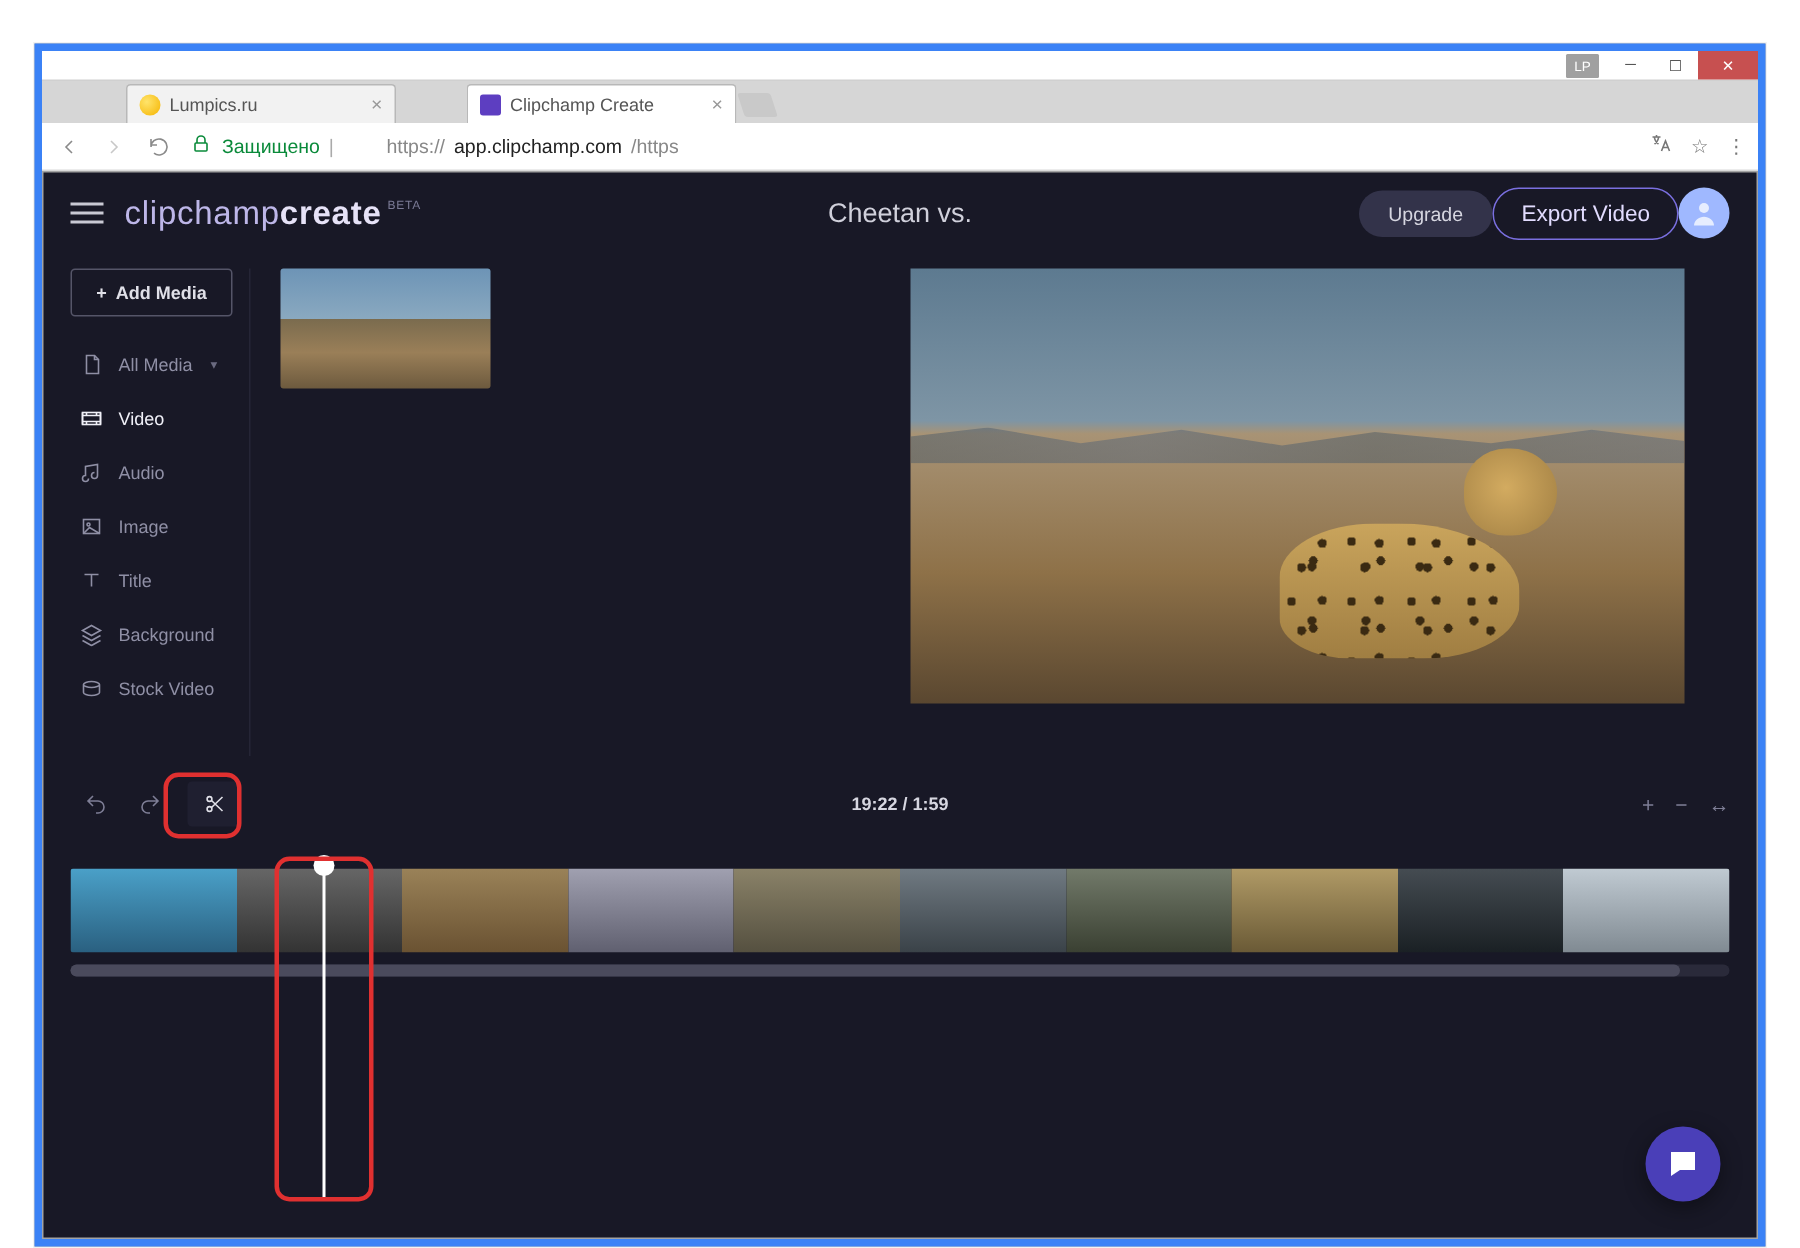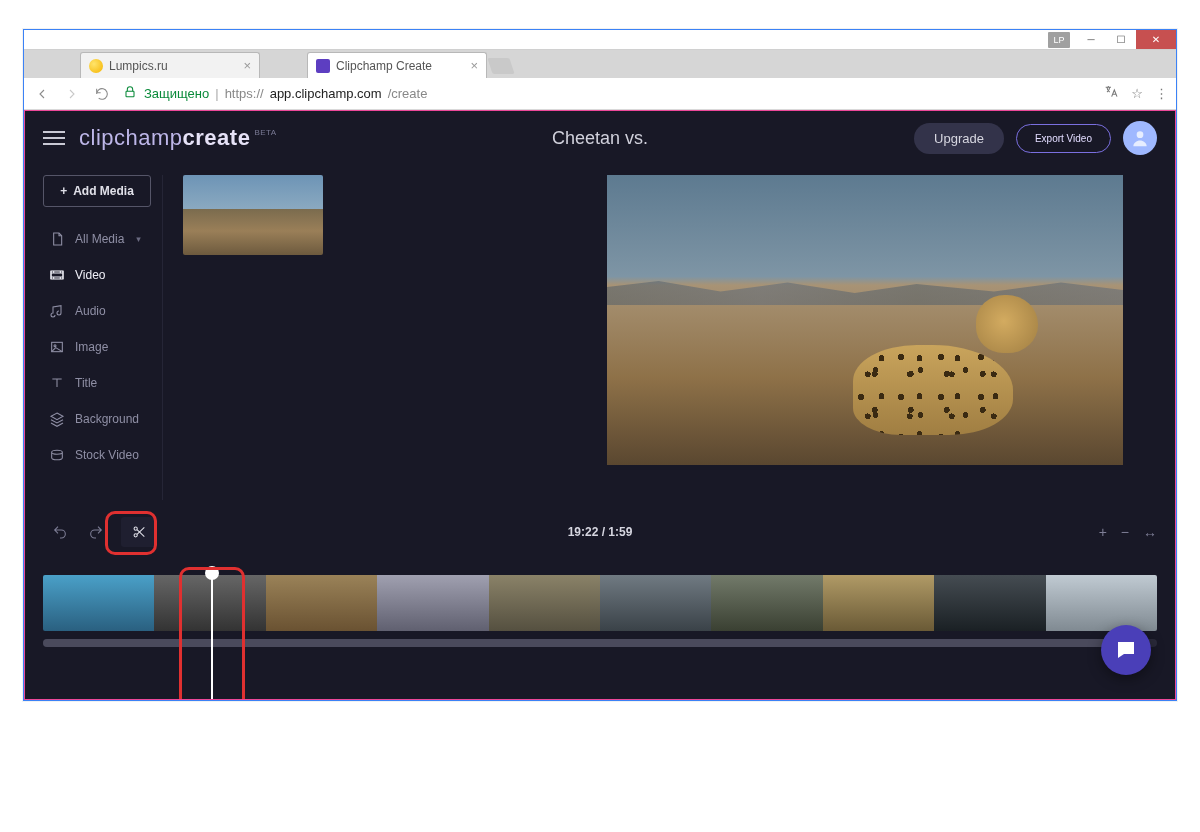--- a/index.html
+++ b/index.html
@@ -8,25 +8,25 @@
   background: #fff;
   width: 1200px;
   height: 832px;
   overflow: hidden;
   position: relative;
 }
 
 
 .window-frame {
   width: 1154px;
-  height: 672px;
+  height: 802px;
   margin: 29px 23px 0 23px;
-  border: 1px solid #3b82f6;
+  border: 5px solid #3b82f6;
   position: relative;
-  background: #ec4899;
+  background: #a3a3a3;
   box-shadow: 0 0 0 1px rgba(0,0,0,0.05);
 }
 .titlebar {
   height: 20px;
   background: #fff;
   border-bottom: 1px solid #d0d0d0;
   display: flex;
   justify-content: flex-end;
   align-items: stretch;
 }
@@ -111,21 +111,21 @@
 .navbtn.fwd { color: #c8c8c8; }
 .urlfield {
   flex: 1;
   display: flex;
   align-items: center;
   gap: 6px;
   font-size: 13px;
 }
 .lockicon { color: #0a8a3a; }
 .secure-text { color: #0a8a3a; }
-.url-proto { color: #888; }
+.url-proto { color: #888; margin-left: 29px; }
 .url-host { color: #222; }
 .url-path { color: #888; }
 .addr-right { display: flex; gap: 12px; align-items: center; color: #777; }
 
 
 .app {
   position: absolute;
   top: 81px; left: 1px; right: 1px; bottom: 1px;
   background: #181826;
   color: #c9c9d4;
@@ -147,35 +147,35 @@
 .logo .thin { color: #bdb6e8; font-weight: 300; }
 .logo .bold { color: #e6e2f7; font-weight: 600; }
 .logo .beta { font-size: 8px; color: #7a7a95; margin-left: 4px; position: relative; top: -10px; }
 .proj-title {
   position: absolute;
   left: 50%;
   transform: translateX(-50%);
   color: #d0d0db;
   font-size: 18px;
 }
-.header-right { margin-left: auto; display: flex; align-items: center; gap: 12px; }
+.header-right { margin-left: auto; display: flex; align-items: center; }
 .btn-upgrade {
   background: #33334a;
   color: #d6d6e0;
   padding: 8px 20px;
   border-radius: 18px;
   font-size: 13px;
 }
 .btn-export {
   background: transparent;
   border: 1px solid #7a6fe0;
   color: #e2dcff;
   padding: 8px 18px;
   border-radius: 18px;
-  font-size: 10px;
+  font-size: 15px;
 }
 .avatar {
   width: 34px; height: 34px; border-radius: 50%;
   background: #9fb8ff;
   display: flex; align-items: center; justify-content: center;
 }
 .avatar svg { width: 20px; height: 20px; fill: #e6edff; }
 
 
 .body-row {
@@ -445,21 +445,21 @@
       <span class="lockicon">
         <svg class="icon" viewBox="0 0 24 24">
             <rect x="6" y="11" width="12" height="8" rx="1"></rect>
             <path d="M8 11V8a4 4 0 0 1 8 0v3"></path>
           </svg>
       </span>
       <span class="secure-text">Защищено</span>
       <span style="color:#aaa">|</span>
       <span class="url-proto">https://</span>
         <span class="url-host">app.clipchamp.com</span>
-        <span class="url-path">/create</span>
+        <span class="url-path">/https</span>
     </div>
     <div class="addr-right">
       <span>
         <svg class="icon" viewBox="0 0 24 24">
             <path d="M4 5h8M8 3v2M6 5c0 4 4 7 4 7M10 5c0 4-4 7-4 7M13 19l4-10 4 10M14.5 15.5h5"></path>
           </svg>
       </span>
       <span>☆</span>
       <span>⋮</span>
     </div>

